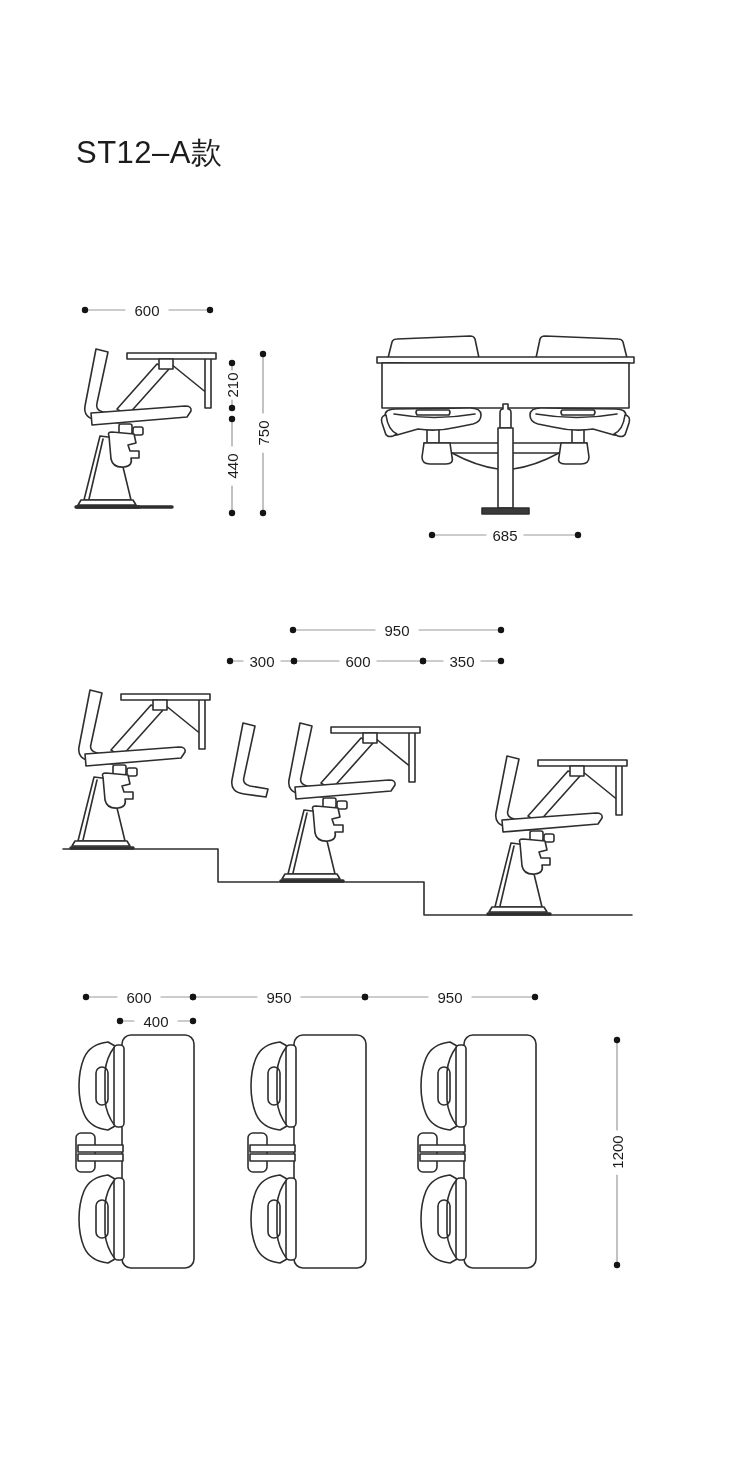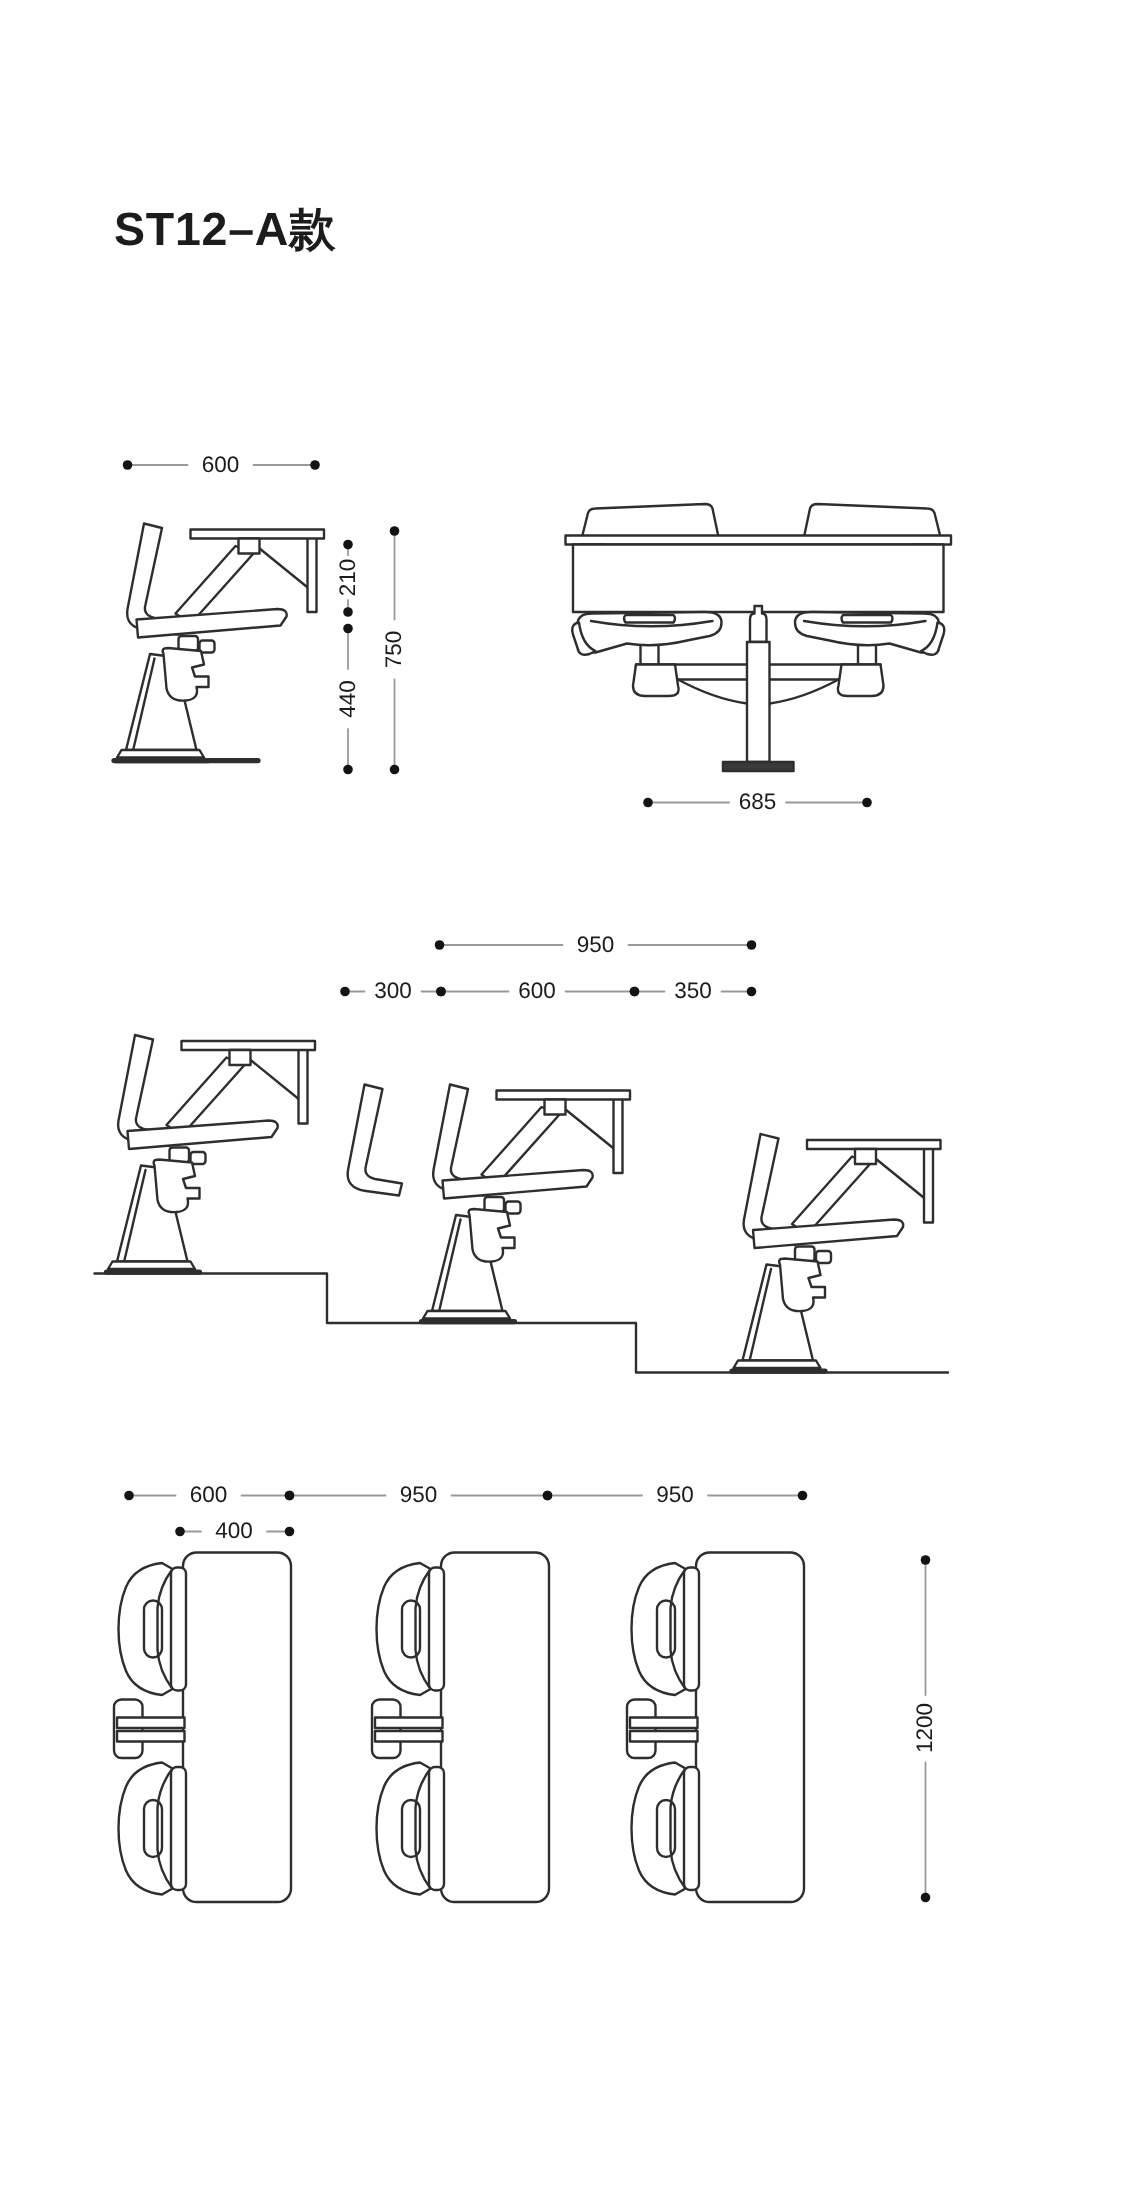--- a/index.html
+++ b/index.html
@@ -6,21 +6,21 @@
   #page{
     position:relative;
     width:750px;height:1458px;
     background:#ffffff;
     font-family:"Liberation Sans","DejaVu Sans",sans-serif;
     overflow:hidden;
   }
   #title{
     position:absolute;left:76px;top:132px;
     font-size:31px;color:#1c1c1c;letter-spacing:0.5px;
-    font-weight:700;white-space:nowrap;
+    font-weight:400;white-space:nowrap;
   }
   .fig{position:absolute;}
   #fig-side{left:60px;top:290px;}
   #fig-front{left:370px;top:330px;}
   #fig-tier{left:60px;top:610px;}
   #fig-plan{left:60px;top:985px;}
 
   
   .art path,.art rect,.art line,.art use{stroke:#2e2e2e;stroke-width:1.6;fill:#ffffff;stroke-linejoin:round;stroke-linecap:round;}
   .art .noline{fill:none;}

